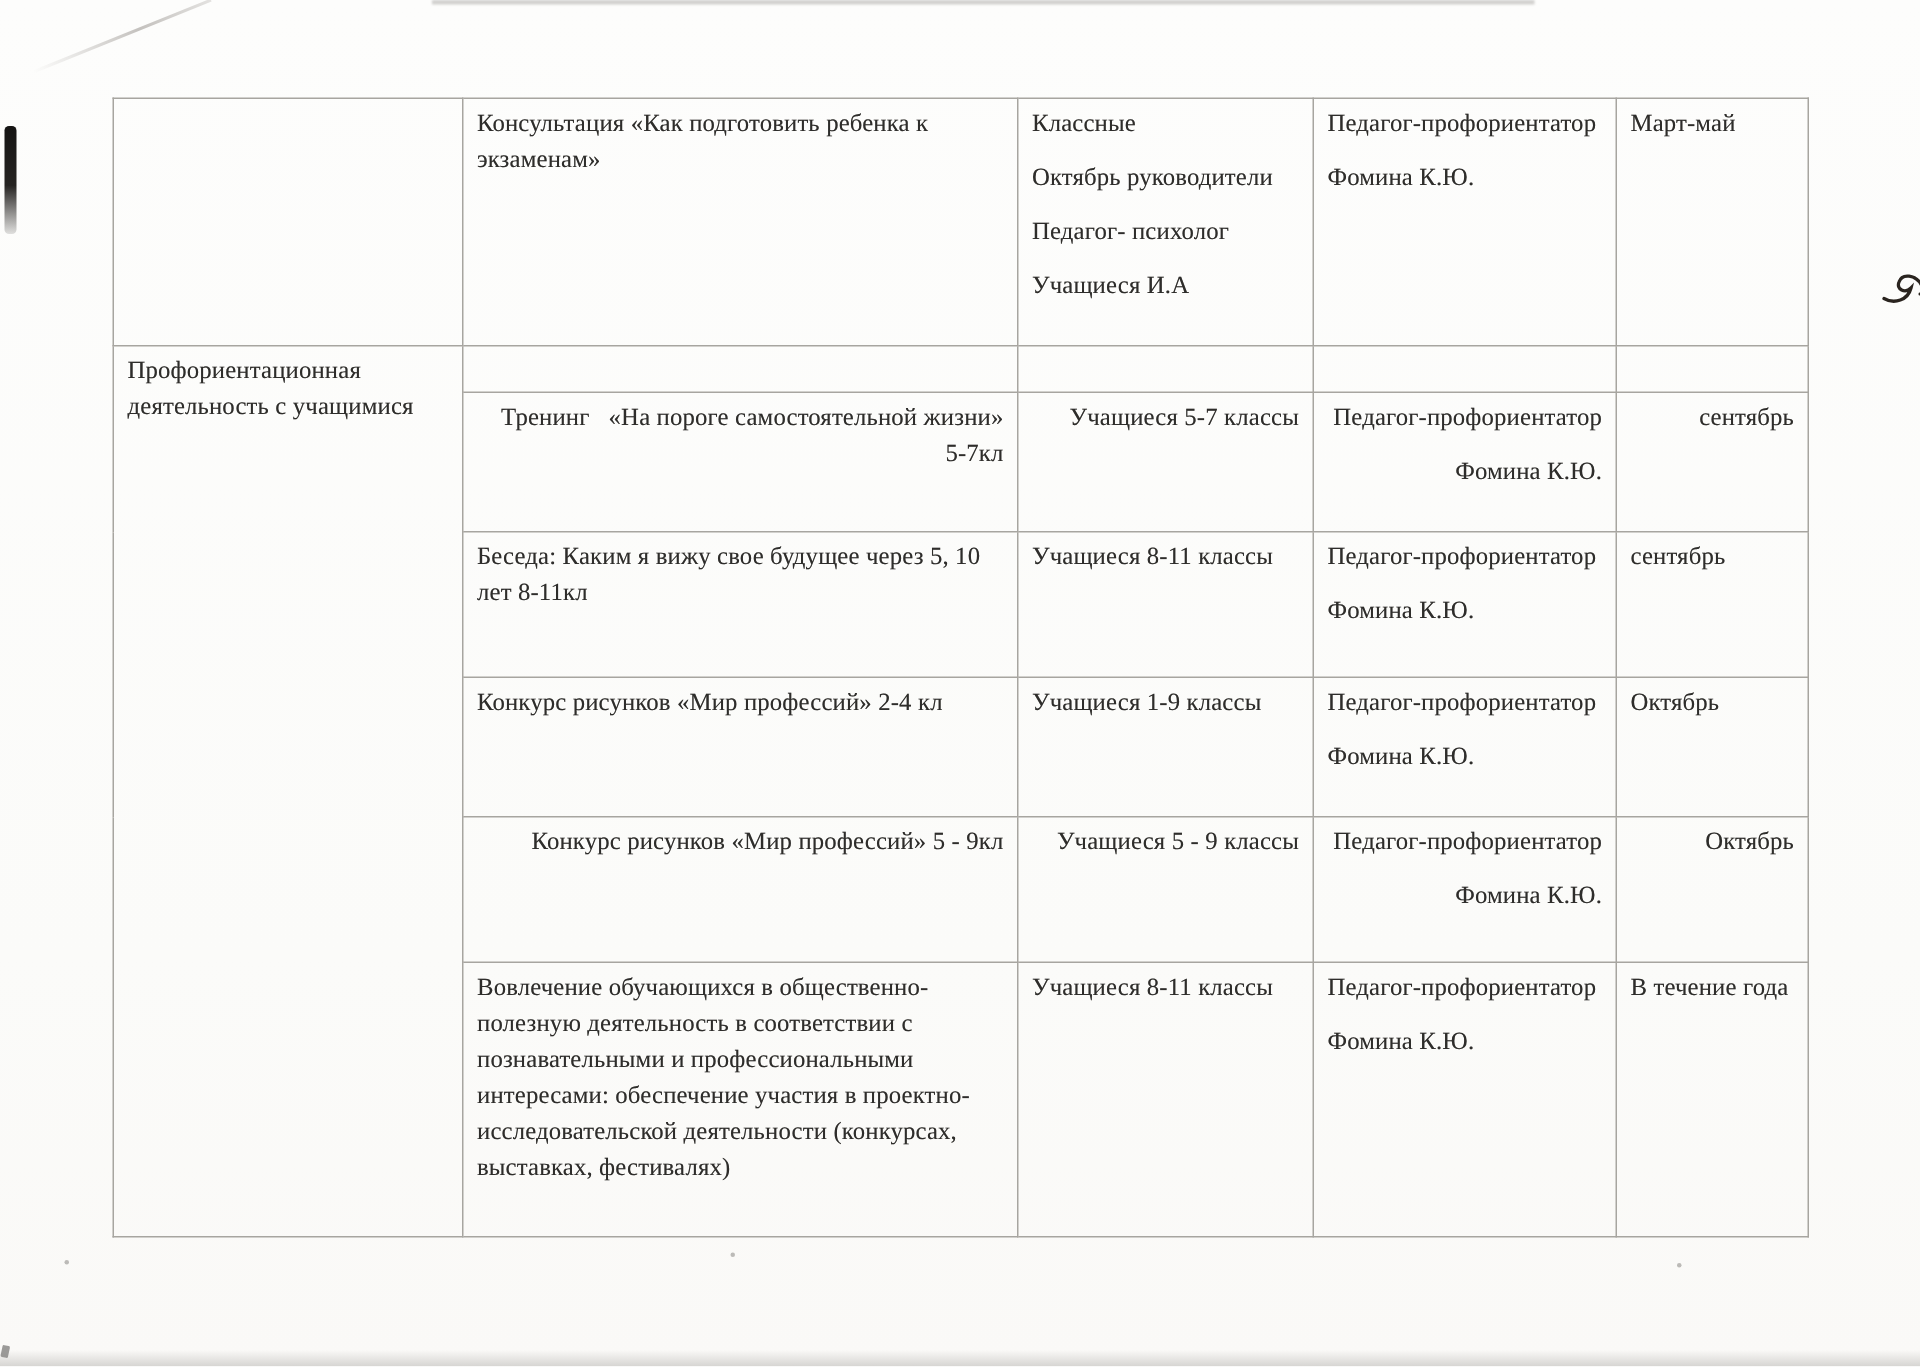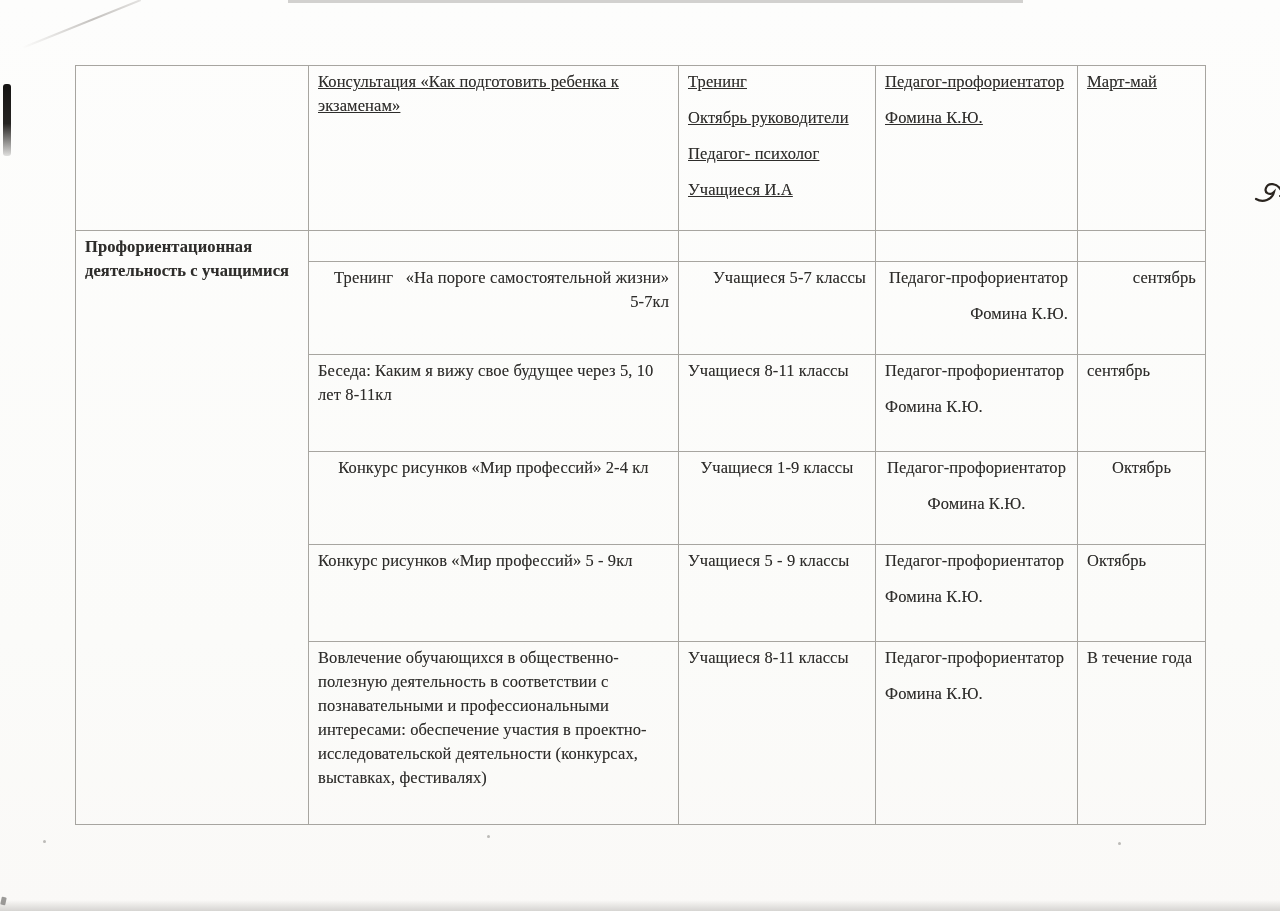--- a/index.html
+++ b/index.html
@@ -19,30 +19,30 @@
   table.doc td {
     border:1px solid #a7a5a0;
     vertical-align:top;
     padding:4px 9px;
     font-size:16.5px;
     line-height:24px;
     letter-spacing:0.1px;
     text-shadow:0 0 0.4px rgba(70,68,64,0.45);
     overflow:hidden;
   }
-  tr.r-main   { height:165px;text-decoration:underline; }
+  tr.r-main   { height:165px; }
   tr.r-strip  { height:31px; }
   tr.r-a      { height:93px;text-align:right; }
   tr.r-b      { height:97px; }
-  tr.r-c      { height:93px;text-align:center; }
-  tr.r-d      { height:97px; }
+  tr.r-c      { height:93px; }
+  tr.r-d      { height:97px;text-align:right; }
   tr.r-last   { height:183px;margin-top:48px; }
 
   td.strip-empty { padding:0; }
-  td.category { font-weight:bold; line-height:26px;margin-top:20px; }
+  td.category { font-weight:normal; line-height:26px;margin-top:20px; }
   td.timing { padding-left:13px; }
   .para + .para { margin-top:12px; }
 
   
   .artifact-topline {
     position:absolute; left:288px; top:0; width:735px; height:3px;
     background:rgba(158,156,152,0.45); filter:blur(0.7px);
   }
   .artifact-crease {
     position:absolute; left:22px; top:47px; width:128px; height:2px;
@@ -85,21 +85,21 @@
       <col style="width:197px">
       <col style="width:202px">
       <col style="width:128px">
     </colgroup>
 
     <tbody>
         <tr class="r-main">
       <td></td>
       <td>Консультация «Как подготовить ребенка к экзаменам»</td>
       <td>
-            <div class="para">Тренинг</div>
+            <div class="para">Классные</div>
             <div class="para">Октябрь руководители</div>
             <div class="para">Педагог- психолог</div>
             <div class="para">Учащиеся И.А</div>
           </td>
       <td>
             <div class="para">Педагог-профориентатор</div>
             <div class="para">Фомина К.Ю.</div>
           </td>
       <td class="timing">Март-май</td>
     </tr>

